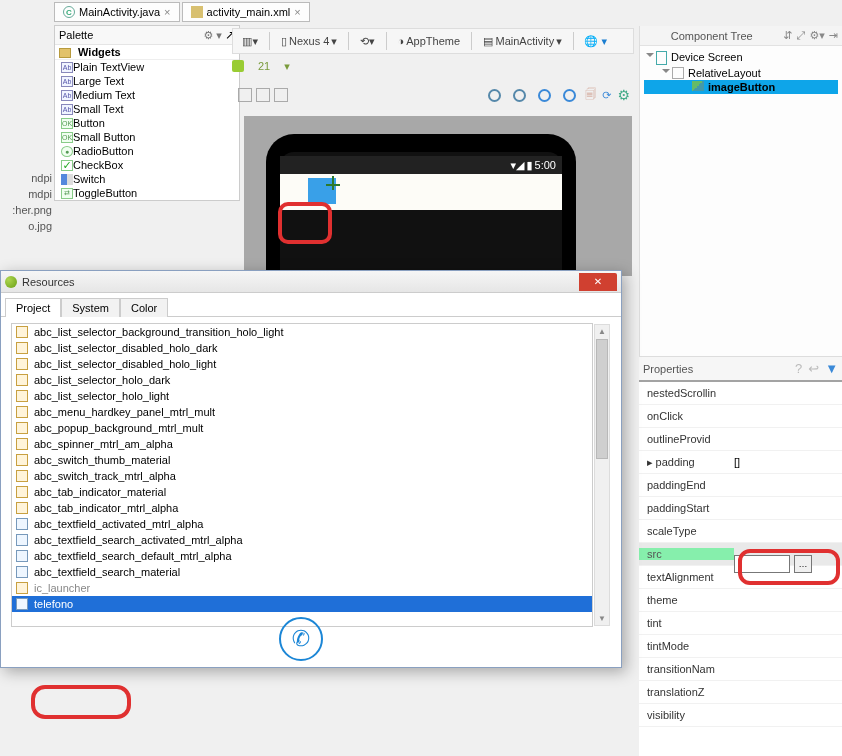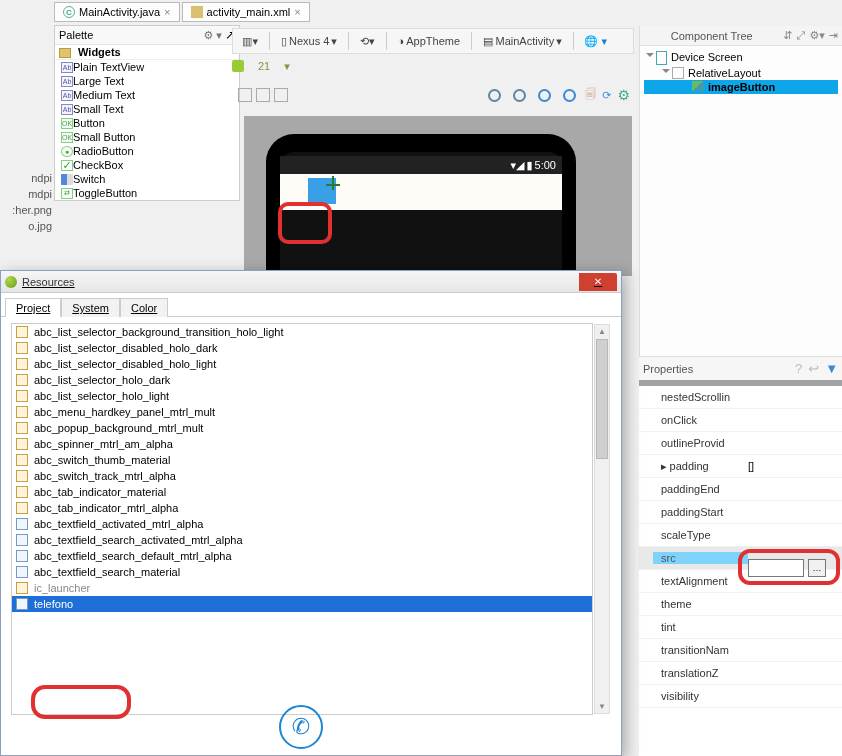--- a/index.html
+++ b/index.html
@@ -59,34 +59,34 @@
   .tree{padding:4px;}
   .tree-row{display:flex;align-items:flex-start;gap:4px;padding:1px 0;}
   .tree-row.sel{background:#0ea5e9;}
   .tri{display:inline-block;width:0;height:0;border-left:4px solid #888;border-top:4px solid transparent;border-bottom:4px solid transparent;transform:rotate(90deg);}
   .dev-ico{width:11px;height:14px;border:1px solid #4aa;display:inline-block;}
   .layout-ico{width:12px;height:12px;border:1px solid #aaa;display:inline-block;}
   .img-ico{width:12px;height:10px;background:linear-gradient(135deg,#6b6 50%,#49a 50%);display:inline-block;}
   .bold{font-weight:bold;}
 
   .props{position:absolute;right:0;top:356px;width:203px;bottom:0;background:#fff;border-top:1px solid #ddd;}
-  .props-hdr{display:flex;align-items:center;padding:4px;border-bottom:6px solid #a3a3a3;background:#f6f6f6;}
+  .props-hdr{display:flex;align-items:center;padding:4px;border-bottom:2px solid #a3a3a3;background:#f6f6f6;}
   .props-hdr .title{flex:1;color:#555;}
   .props-hdr .ico{color:#bbb;margin-left:6px;font-size:13px;}
-  .prop-row{display:flex;align-items:center;height:23px;border-bottom:1px solid #f1f1f1;padding-left:14px;}
+  .prop-row{display:flex;align-items:center;height:23px;border-bottom:1px solid #f1f1f1;}
   .prop-row .k{width:95px;padding-left:8px;color:#333;}
   .prop-row .v{flex:1;position:relative;}
   .prop-row.sel{background:#e9e9e9;}
-  .prop-row.sel .k{background:#7dd3fc;color:#555;}
+  .prop-row.sel .k{background:#86efac;color:#555;}
   .src-box{position:absolute;left:0;top:1px;width:56px;height:18px;border:1px solid #777;background:#fff;}
   .src-dots{position:absolute;left:60px;top:1px;width:18px;height:18px;border:1px solid #777;background:#f0f0f0;text-align:center;line-height:16px;font-size:9px;}
   .src-highlight{position:absolute;border:4px solid #e03030;border-radius:12px;}
 
   
-  .dialog{position:absolute;left:0;top:270px;width:622px;height:486px;background:#fff;border:1px solid #8aa0c0;box-shadow:4px 4px 14px rgba(0,0,0,0.3);text-decoration:underline;}
+  .dialog{position:absolute;left:0;top:270px;width:622px;height:398px;background:#fff;border:1px solid #8aa0c0;box-shadow:4px 4px 14px rgba(0,0,0,0.3);}
   .dlg-title{height:22px;background:linear-gradient(#f6f6f6,#e6e6e6);display:flex;align-items:center;padding:0 4px;border-bottom:1px solid #ccc;}
   .dlg-title .t{flex:1;color:#333;}
   .dlg-title .orb{width:12px;height:12px;border-radius:50%;background:radial-gradient(circle at 30% 30%,#aed64f,#6aa017);margin-right:5px;}
   .dlg-close{width:38px;height:18px;background:#d04030;color:#fff;display:flex;align-items:center;justify-content:center;border-radius:0 2px 0 0;font-size:10px;}
   .dlg-tabs{display:flex;border-bottom:1px solid #ccc;padding:4px 4px 0 4px;gap:0;}
   .dlg-tab{padding:3px 10px;border:1px solid #ccc;border-bottom:none;background:#f2f2f2;margin-right:0;position:relative;top:1px;}
   .dlg-tab.active{background:#fff;}
   .res-list{position:absolute;left:10px;top:52px;right:28px;bottom:40px;border:1px solid #ccc;overflow:hidden;}
   .res-item{display:flex;align-items:center;gap:6px;padding:2px 4px;}
   .res-item.sel{background:#1f6fd8;color:#fff;}
@@ -307,20 +307,24 @@
       </div>
       <div class="prop-row">
         <span class="k">theme</span>
         <span class="v"></span>
       </div>
       <div class="prop-row">
         <span class="k">tint</span>
         <span class="v"></span>
       </div>
       <div class="prop-row">
+        <span class="k">tintMode</span>
+        <span class="v"></span>
+      </div>
+      <div class="prop-row">
         <span class="k">transitionNam</span>
         <span class="v"></span>
       </div>
       <div class="prop-row">
         <span class="k">translationZ</span>
         <span class="v"></span>
       </div>
       <div class="prop-row">
         <span class="k">visibility</span>
         <span class="v"></span>

